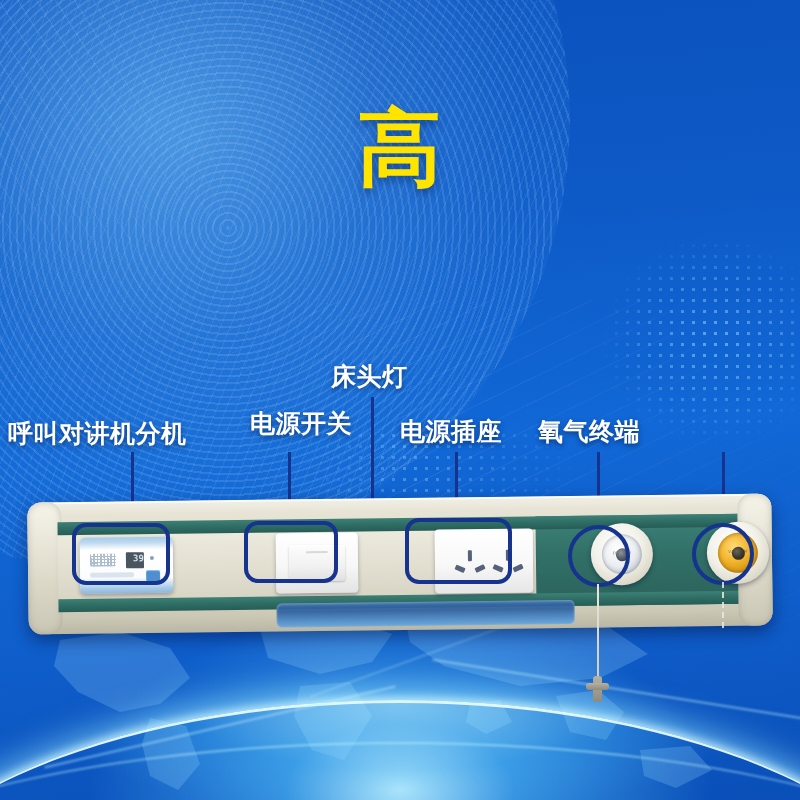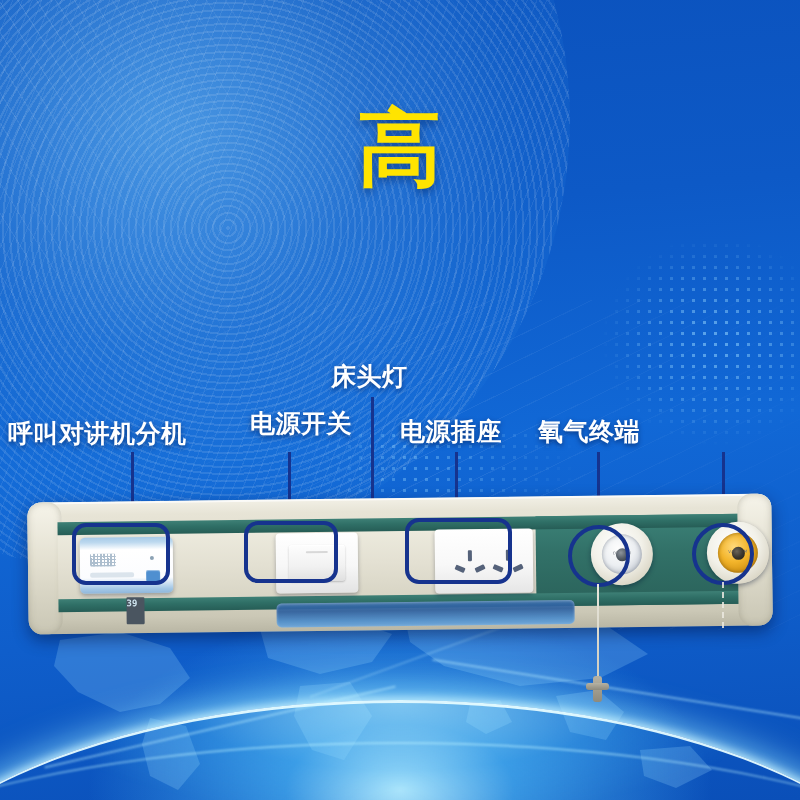--- a/index.html
+++ b/index.html
@@ -172,25 +172,24 @@
     background:linear-gradient(180deg,#a7cbe8 0%,#bdd9ef 9%,#ffffff 22%,#fbfcfe 72%,#a3c7e6 92%,#8fb6da 100%);
     box-shadow:0 2px 4px rgba(0,10,40,.3);
   }
   .ic-grill{
     position:absolute; left:10px; top:16px; width:26px; height:13px;
     background-image:repeating-linear-gradient(90deg,#9fb4c6 0 1.6px,transparent 1.6px 3.4px),
                      repeating-linear-gradient(0deg,#9fb4c6 0 1.3px,transparent 1.3px 3.2px);
     opacity:.85; border-radius:2px;
   }
   .ic-display{
-    position:absolute; left:46px; top:15px; width:18px; height:27px;
+    position:absolute; left:46px; top:15px; width:18px; height:16px;
     background:#4a5560; border-radius:1px;
-    color:#cfe4ef; font-size:9px; font-weight:bold; line-height:13px; text-align:left;
+    color:#cfe4ef; font-size:9px; font-weight:bold; line-height:13px; text-align:right;
     font-family:"DejaVu Sans Mono","Liberation Mono",monospace;
-    margin-top:45px;
   }
   .ic-led{ position:absolute; left:70px; top:19px; width:4px; height:4px; background:#8ba2b4; border-radius:50%; }
   .ic-slot{ position:absolute; left:10px; top:35px; width:44px; height:5px; background:#dbe4ec; border-radius:2px; }
   .ic-btn{ position:absolute; left:66px; top:33px; width:14px; height:12px; background:#4f8fd0; border-radius:2px; box-shadow:inset 0 1px 1px rgba(255,255,255,.45); }
 
   .switch{
     position:absolute; left:248px; top:34px; width:82px; height:60px;
     background:linear-gradient(180deg,#ffffff 0%,#f7f7f7 55%,#e3e3e3 100%);
     border-radius:4px; box-shadow:0 2px 4px rgba(0,10,40,.3);
   }

